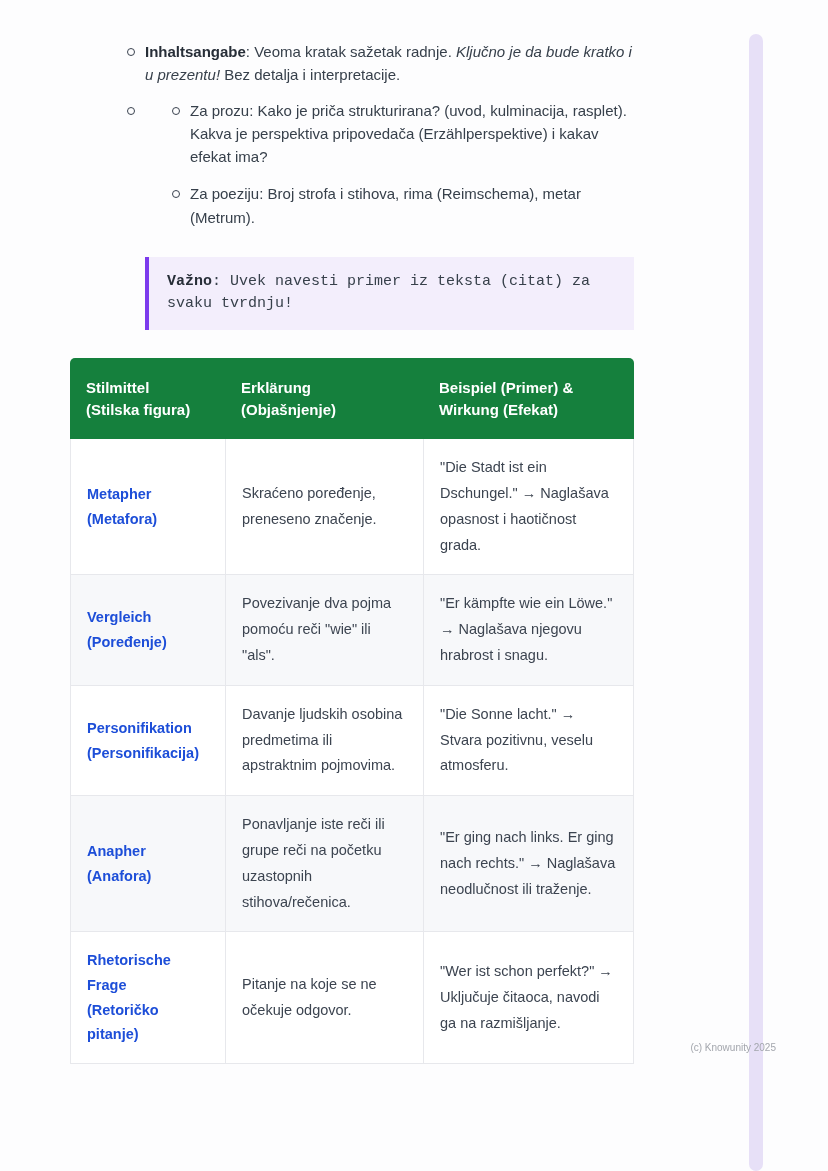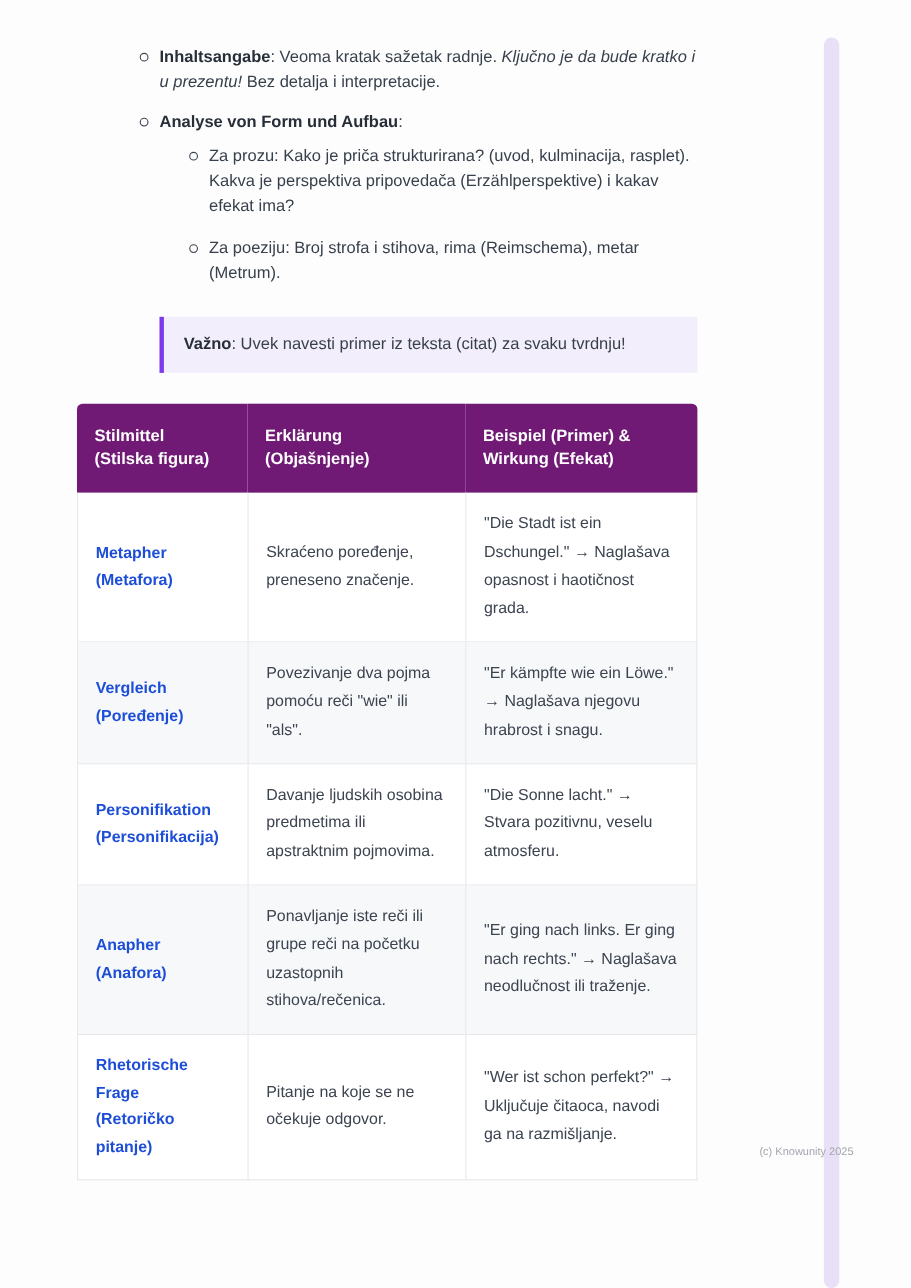--- a/index.html
+++ b/index.html
@@ -60,36 +60,37 @@
   .para em { font-style: italic; }
   
   .callout {
     margin: 28px 0 28px 75px;
     background: #f3eefc;
     border-left: 4px solid #7c3aed;
     padding: 14px 18px;
     font-size: 15px;
     line-height: 1.5;
     color: #37404b;
+    font-family: Liberation Mono, monospace;
   }
   .callout strong { font-weight: bold; color: #272e38; }
   
   table.stil-table {
     margin-top: 28px;
     width: 564px;
     table-layout: fixed;
     border-collapse: separate;
     border-spacing: 0;
     font-size: 14.5px;
   }
   col.c1 { width: 155px; }
   col.c2 { width: 198px; }
   col.c3 { width: 211px; }
   .stil-table th {
-    background: #701a75;
+    background: #15803d;
     color: #ffffff;
     font-weight: bold;
     font-size: 15px;
     text-align: left;
     vertical-align: middle;
     padding: 19px 16px;
     line-height: 1.45;
     white-space: pre-line;
   }
   .stil-table th:first-child { border-top-left-radius: 5px; }
@@ -130,21 +131,20 @@
 
   <div class="content">
 
     <ul class="list l1">
 
       <li class="li">
         <p class="para"><strong>Inhaltsangabe</strong><span>: Veoma kratak sažetak radnje. </span><em>Ključno je da bude kratko i u prezentu!</em><span> Bez detalja i interpretacije.</span></p>
       </li>
 
       <li class="li">
-        <p class="para"><strong>Analyse von Form und Aufbau</strong><span>:</span></p>
         <ul class="list l2">
           <li class="li">
             <p class="para">Za prozu: Kako je priča strukturirana? (uvod, kulminacija, rasplet). Kakva je perspektiva pripovedača (Erzählperspektive) i kakav efekat ima?</p>
           </li>
           <li class="li">
             <p class="para">Za poeziju: Broj strofa i stihova, rima (Reimschema), metar (Metrum).</p>
           </li>
         </ul>
       </li>
 

